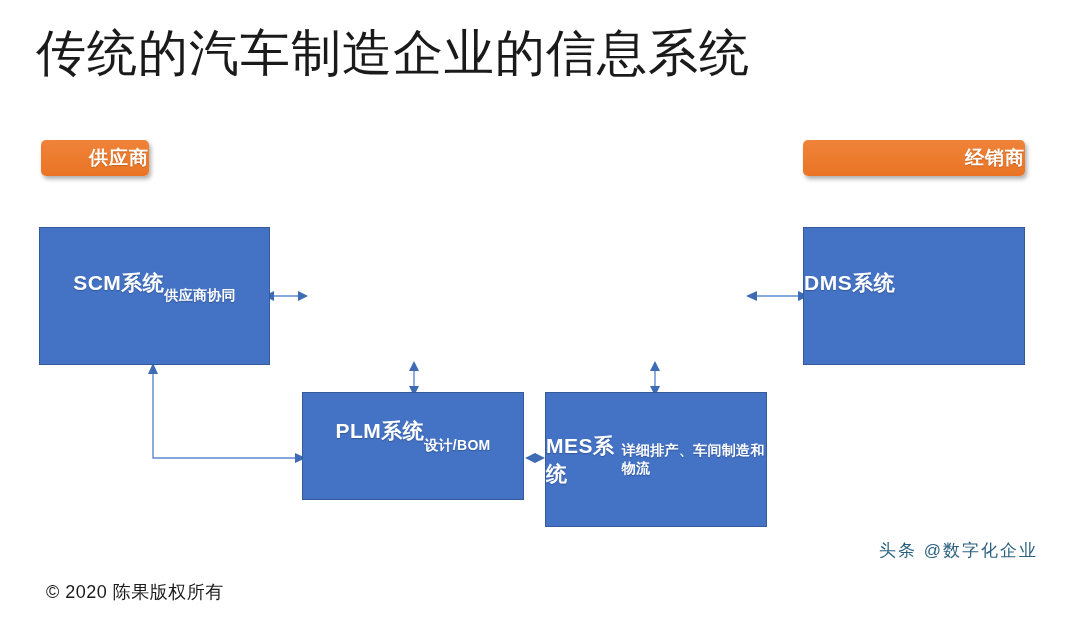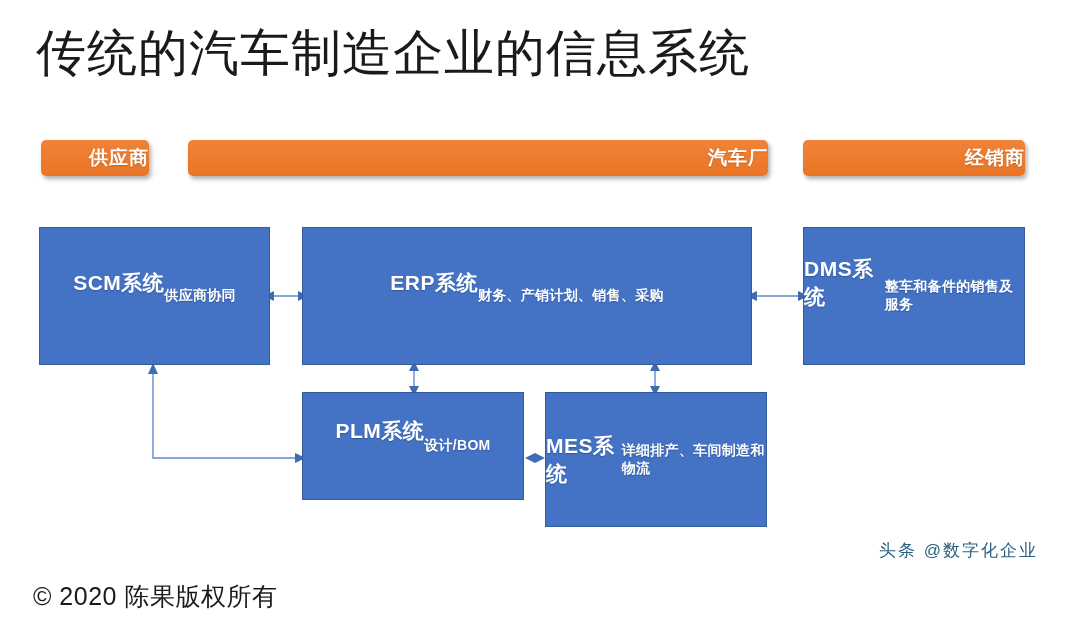--- a/index.html
+++ b/index.html
@@ -96,23 +96,23 @@
   .conn line, .conn polyline {
     stroke: #5b8ad0;
     stroke-width: 1.4;
     fill: none;
   }
   .arrowhead { fill: #3f6bb5; }
 
   
   #copyright {
     position: absolute;
-    left: 33px;
+    left: 46px;
     top: 580px;
-    font-size: 25px;
+    font-size: 18px;
     color: #1a1a1a;
     letter-spacing: 0.5px;
   }
   #watermark {
     position: absolute;
     right: 42px;
     top: 539px;
     font-size: 17px;
     color: #0c4a6e;
     letter-spacing: 2px;
@@ -123,23 +123,20 @@
 </head>
 <body>
 
 <div id="slide">
 
   <div id="page-title">传统的汽车制造企业的信息系统</div>
 
   <div class="band" id="band-supplier">
     <span>供应商</span>
   </div>
-  <div class="band" id="band-factory">
-    <span>汽车厂</span>
-  </div>
   <div class="band" id="band-dealer">
     <span>经销商</span>
   </div>
 
   <svg class="conn" id="conn-layer" width="1080" height="624" style="left:0; top:0;" xmlns="http://www.w3.org/2000/svg">
 
     <g>
       <line x1="266" y1="296" x2="306" y2="296"></line>
       <polygon class="arrowhead" points="264,296 274,291 274,301"></polygon>
       <polygon class="arrowhead" points="308,296 298,291 298,301"></polygon>
@@ -174,28 +171,23 @@
       <polygon class="arrowhead" points="153,363 148,374 158,374"></polygon>
       <polygon class="arrowhead" points="306,458 295,453 295,463"></polygon>
     </g>
   </svg>
 
   <div class="sysbox" id="box-scm">
     <div class="sys-title">SCM系统</div>
     <div class="sys-sub">供应商协同</div>
   </div>
 
-  <div class="sysbox" id="box-erp">
-    <div class="sys-title">ERP系统</div>
-    <div class="sys-sub">财务、产销计划、销售、采购</div>
-  </div>
 
   <div class="sysbox" id="box-dms">
     <div class="sys-title">DMS系统</div>
-    <div class="sys-sub">整车和备件的销售及服务</div>
   </div>
 
   <div class="sysbox" id="box-plm">
     <div class="sys-title">PLM系统</div>
     <div class="sys-sub">设计/BOM</div>
   </div>
 
   <div class="sysbox" id="box-mes">
     <div class="sys-title">MES系统</div>
     <div class="sys-sub">详细排产、车间制造和物流</div>

